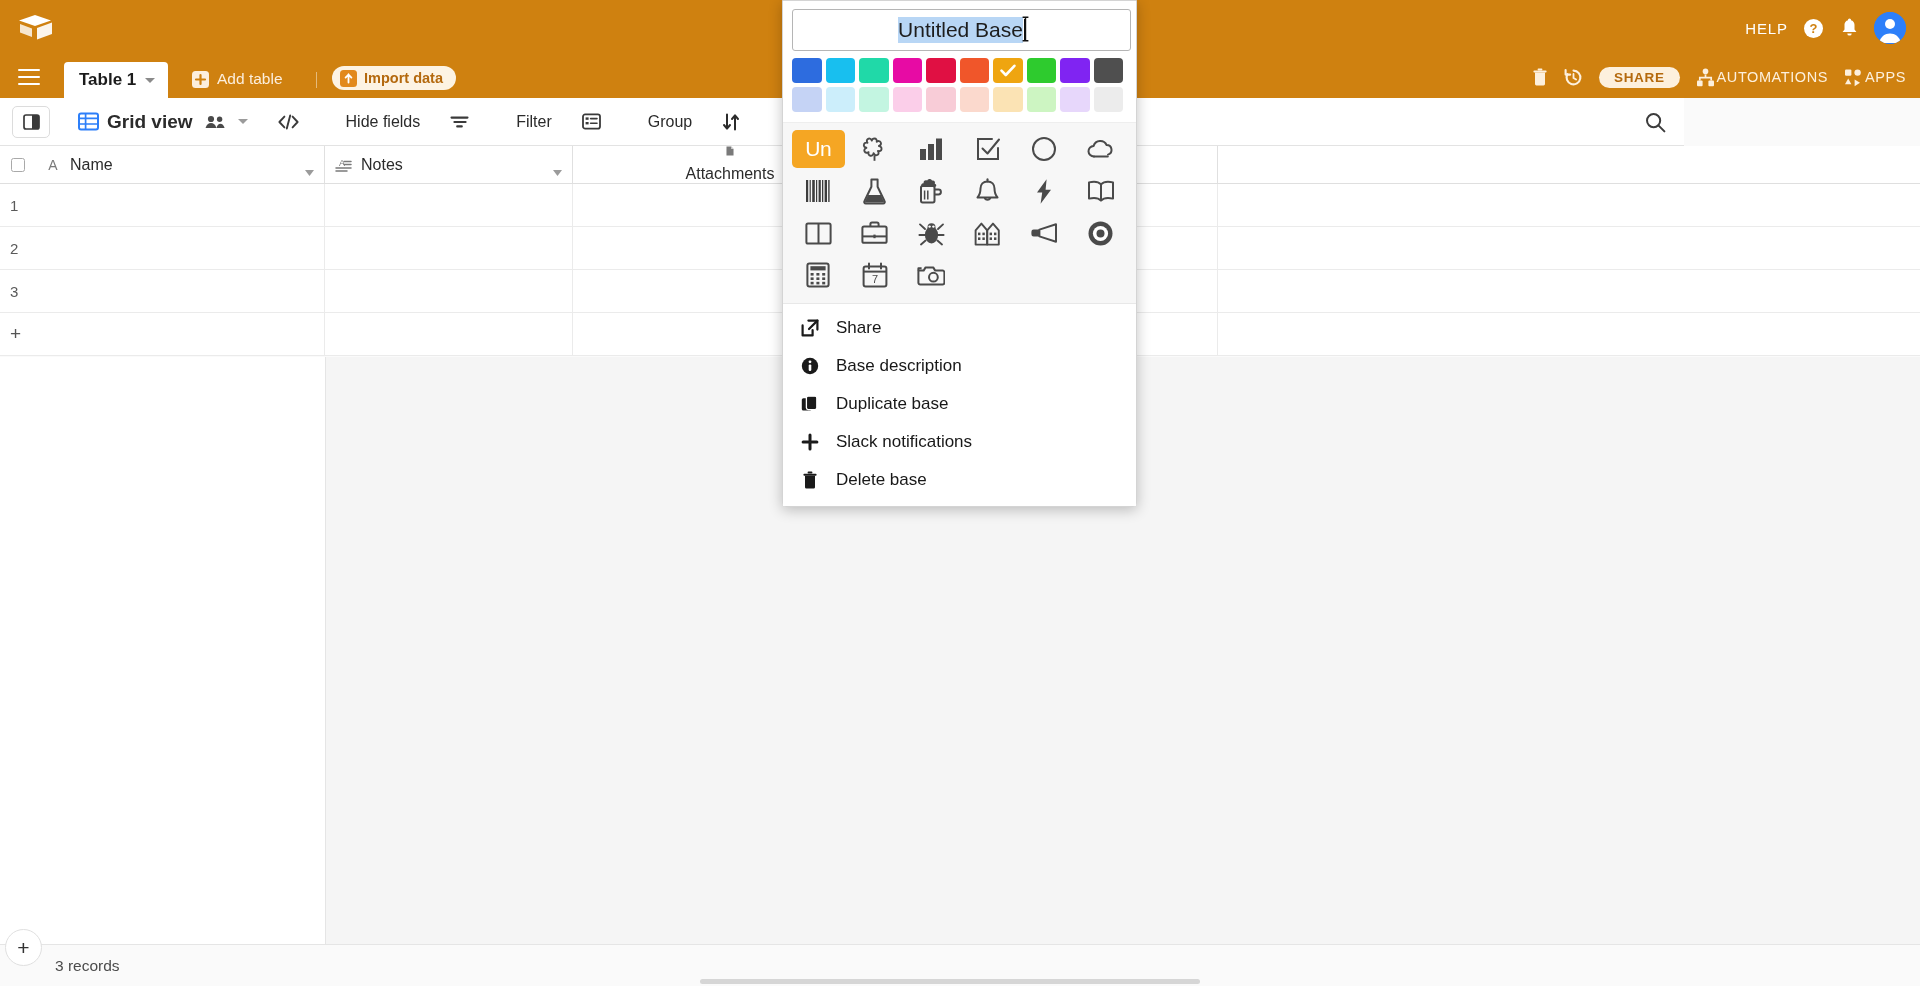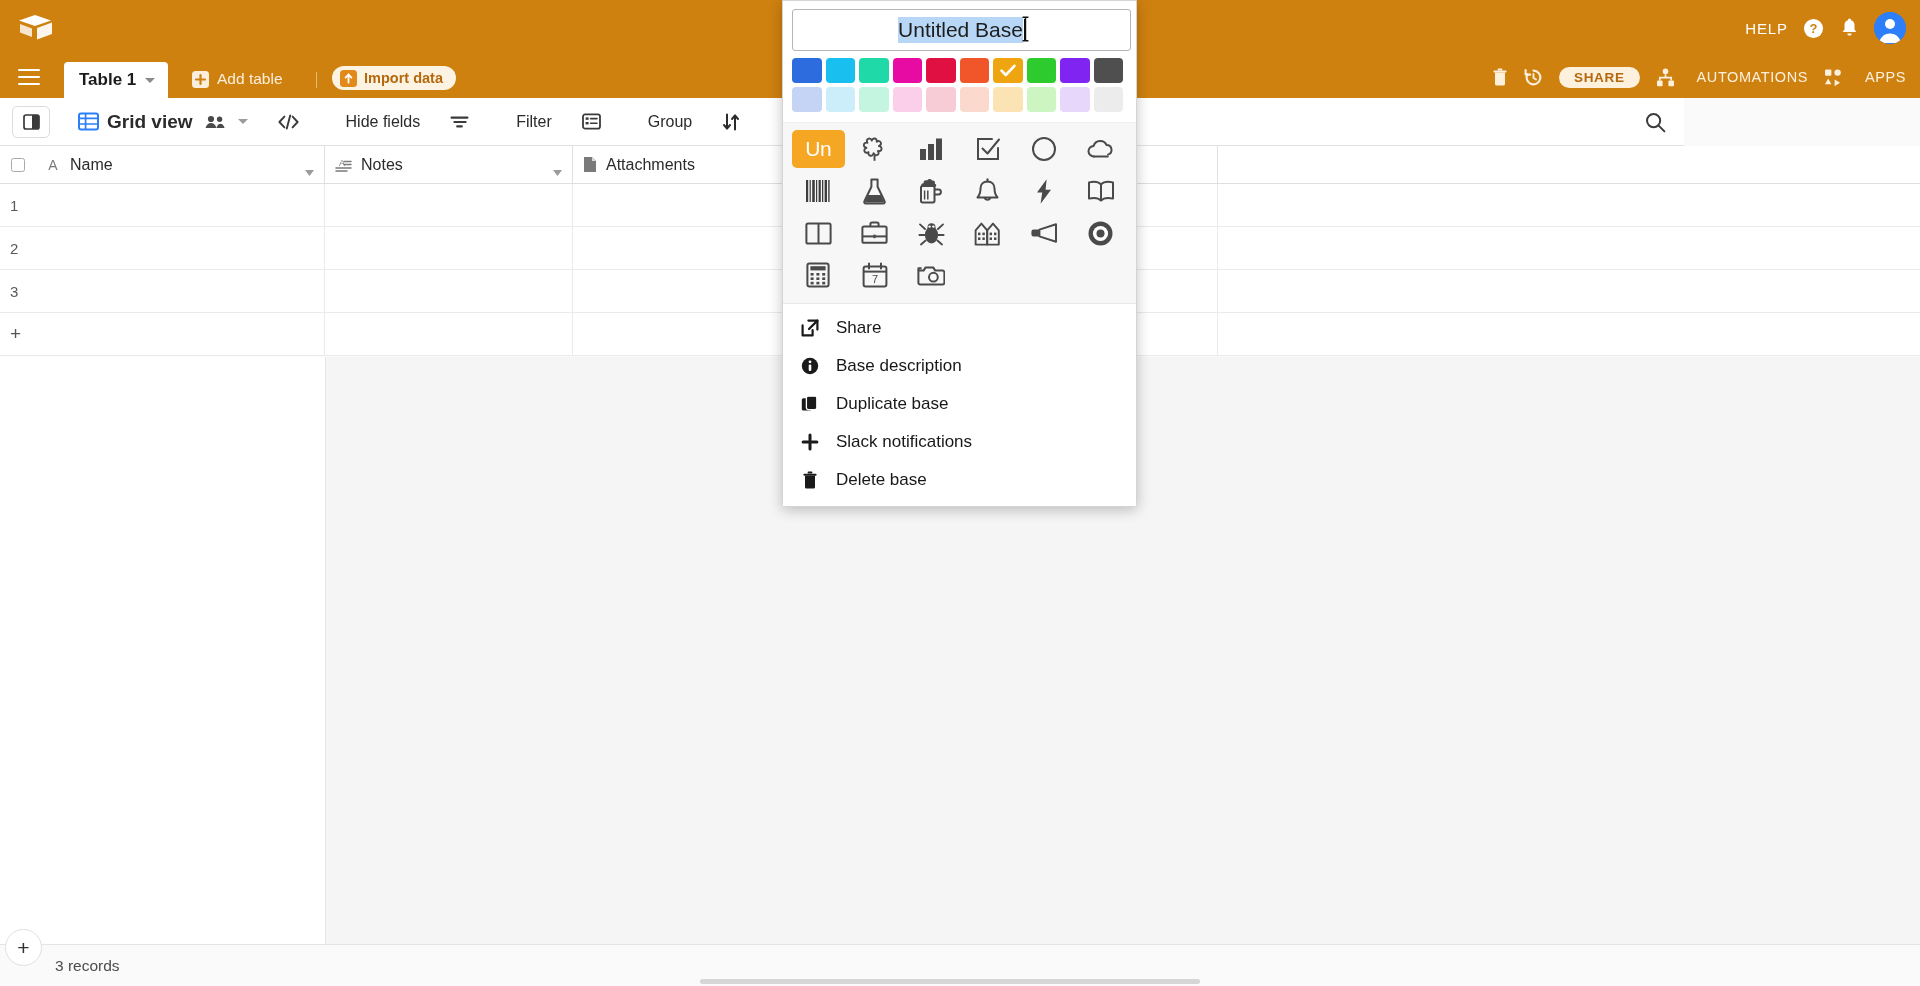--- a/index.html
+++ b/index.html
@@ -71,21 +71,21 @@
   }
   .import-badge {
     width: 17px; height: 17px; border-radius: 3.5px; background: #e2891c;
     display: flex; align-items: center; justify-content: center;
   }
   .right-tools {
     position: absolute; right: 14px; top: 0; height: 42px;
     display: flex; align-items: center; gap: 16px;
   }
   .rt-item {
-    display: flex; align-items: center; gap: 22px;
+    display: flex; align-items: center; gap: 2px;
     color: #fdf0dd; font-size: 14.5px; letter-spacing: .04em; cursor: pointer;
   }
   .share-pill {
     background: #fdf0dd; color: #b4690e; border-radius: 12px;
     padding: 3px 15px; font-size: 13.5px; font-weight: 700; letter-spacing: .05em;
     cursor: pointer;
   }
 
   
   .viewbar {
@@ -123,21 +123,21 @@
     width: 14px; height: 14px; border: 1.6px solid #a9a9a9; border-radius: 2.5px;
   }
   .gh-cell {
     display: flex; align-items: center; gap: 9px; padding-left: 10px;
     border-right: 1px solid #e0e0e0; font-size: 16px; color: #2b2b2b;
     position: relative; cursor: pointer;
   }
   .gh-cell .fc { position: absolute; right: 10px; top: 16px; }
   .col-name { width: 290px; }
   .col-notes { width: 248px; }
-  .col-attach { width: 305px; }
+  .col-attach { width: 305px; flex-direction: column; }
   .col-rest { width: 340px; }
 
   .grid-body { position: absolute; top: 184px; left: 0; width: 1920px; }
   .grow {
     height: 43px; background: #fff; border-bottom: 1px solid #ebebeb;
     display: flex; align-items: stretch;
   }
   .grow-num {
     width: 35px; display: flex; align-items: center; padding-left: 10px;
     font-size: 15px; color: #5a5a5a;

